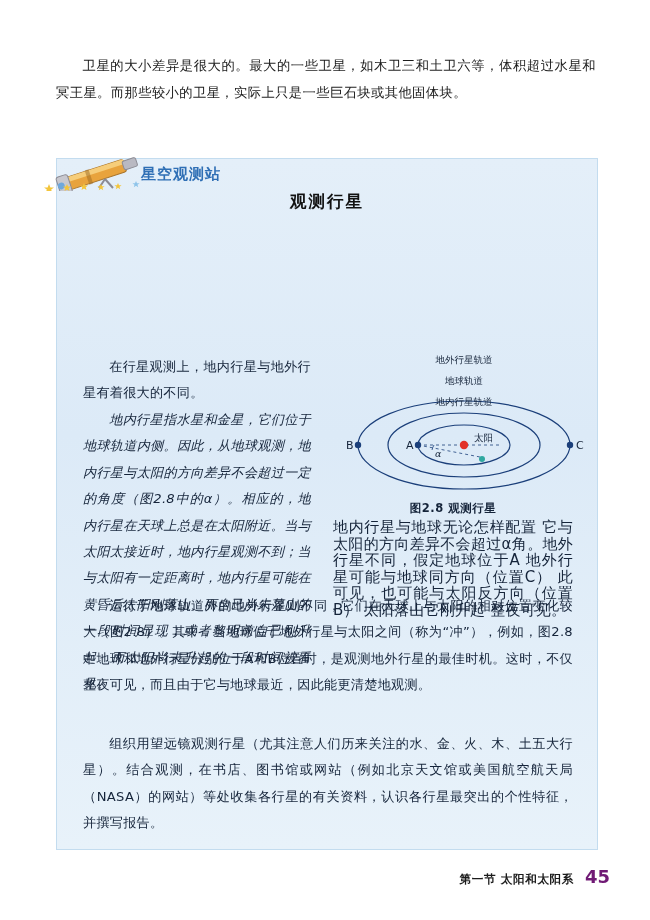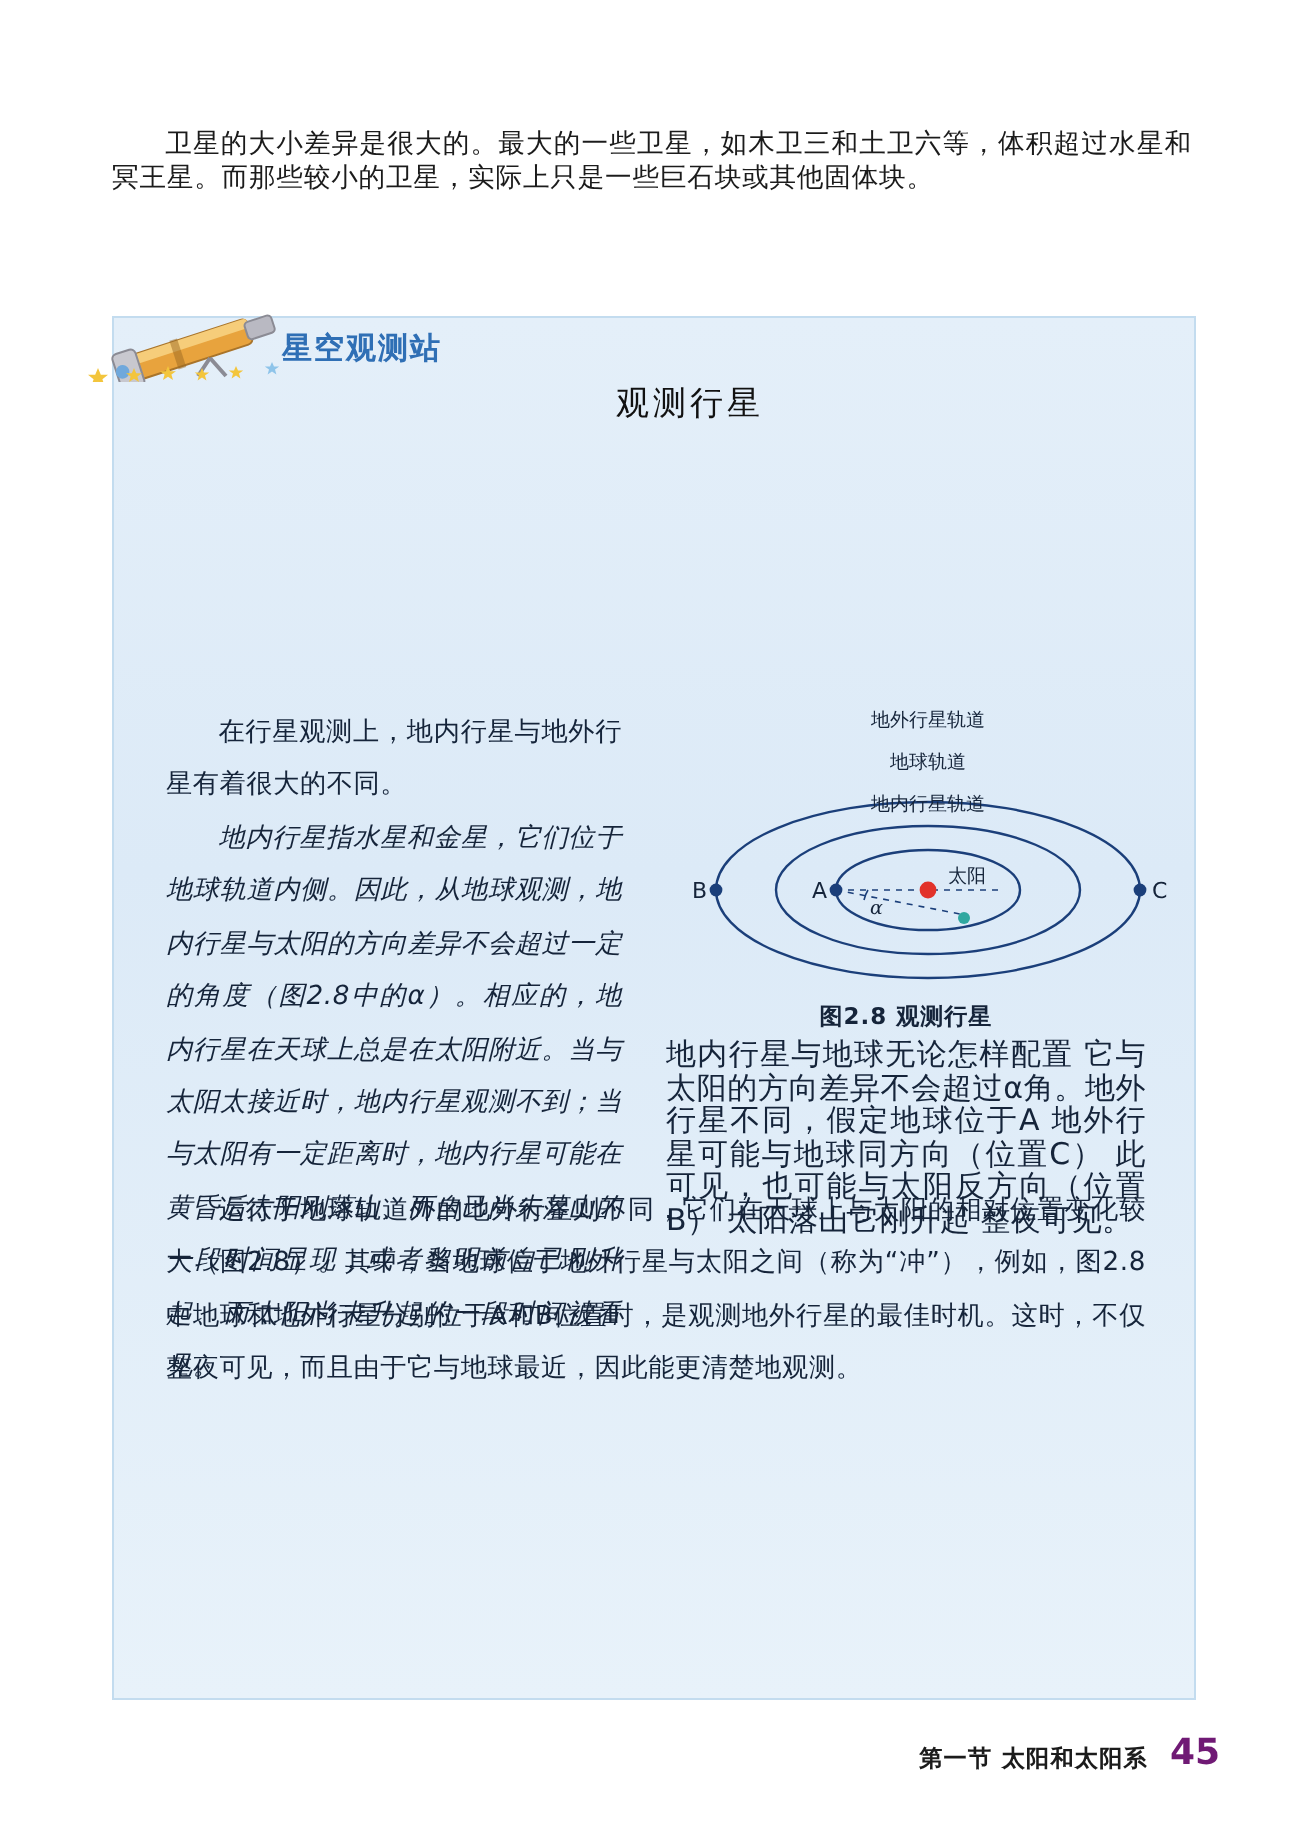--- a/index.html
+++ b/index.html
@@ -18,25 +18,24 @@
     position: absolute;
     inset: 0;
   }
   
   .intro {
     position: absolute;
     left: 56px;
     top: 52px;
     width: 540px;
     font-size: 13.3px;
-    line-height: 17px;
+    line-height: 27px;
     color: #1b1b1b;
     text-align: justify;
     letter-spacing: 0.4px;
-    margin-top: 12px;
   }
   .intro p {
     margin: 0;
     text-indent: 2em;
   }
   
   .panel {
     position: absolute;
     left: 56px;
     top: 158px;
@@ -69,24 +68,23 @@
     color: #2f6fb5;
     letter-spacing: 1px;
   }
   .headline {
     position: absolute;
     left: 0;
     top: 32px;
     width: 100%;
     text-align: center;
     font-size: 16.5px;
-    font-weight: normal;
+    font-weight: bold;
     color: #111;
     letter-spacing: 2px;
-    padding-left: 18px;
   }
   .body-text {
     position: absolute;
     color: #15243a;
     font-size: 13.1px;
     line-height: 26.4px;
     text-align: justify;
     letter-spacing: 0.3px;
   }
   .body-text p {
@@ -247,19 +245,22 @@
       <div class="fig-caption-title">图2.8  观测行星</div>
       <div class="fig-caption-body">
         <p>地内行星与地球无论怎样配置 它与太阳的方向差异不会超过α角。地外行星不同，假定地球位于A 地外行星可能与地球同方向（位置C） 此可见，也可能与太阳反方向（位置B）  太阳落山它刚升起  整夜可见。</p>
       </div>
     </div>
 
     <div class="body-text" id="para4">
       <p>运行于地球轨道外的地外行星则不同，它们在天球上与太阳的相对位置变化较大（图2.8）。其中，当地球位于地外行星与太阳之间（称为“冲”），例如，图2.8中地球和地外行星分别位于A和B位置时，是观测地外行星的最佳时机。这时，不仅整夜可见，而且由于它与地球最近，因此能更清楚地观测。</p>
     </div>
 
+    <div class="body-text" id="para5">
+      <p>组织用望远镜观测行星（尤其注意人们历来关注的水、金、火、木、土五大行星）。结合观测，在书店、图书馆或网站（例如北京天文馆或美国航空航天局（NASA）的网站）等处收集各行星的有关资料，认识各行星最突出的个性特征，并撰写报告。</p>
+    </div>
 
   </div>
 
   <div class="footer-text">第一节  太阳和太阳系</div>
   <div class="page-number">45</div>
 
 </div>
 
 </body></html>

